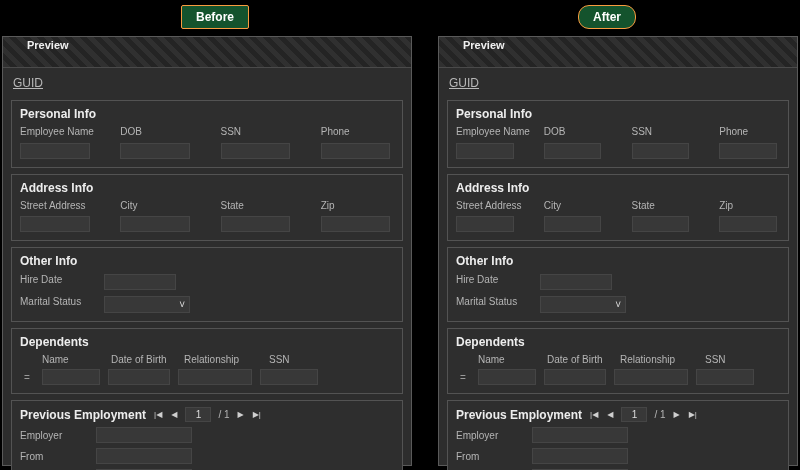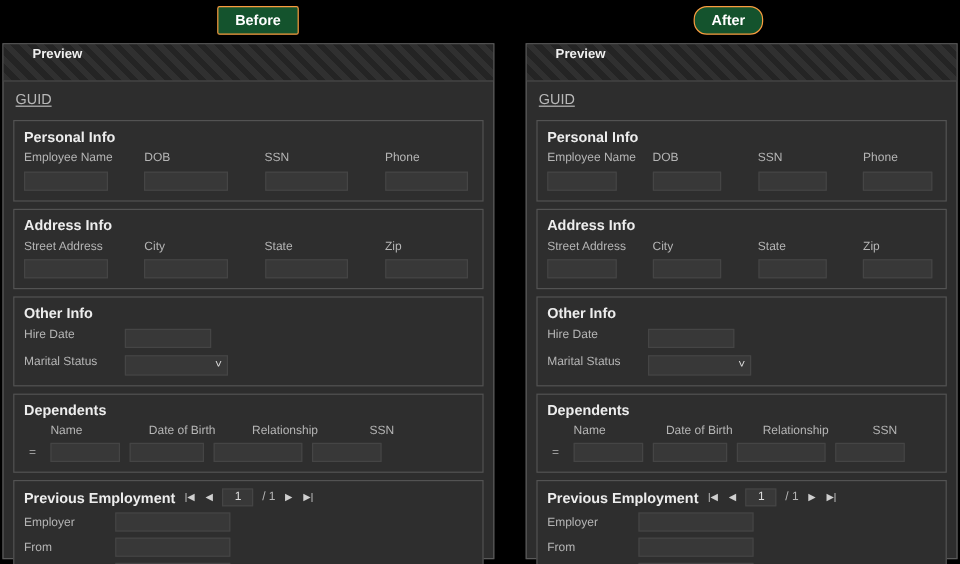--- a/index.html
+++ b/index.html
@@ -37,21 +37,21 @@
   .field input.txt { width:95%; }
 
   .kv-row { display:flex; align-items:flex-start; margin:6px 0 0 0; }
   .kv-row .lbl { width:84px; font-size:10px; color:#b5b5b5; }
   .kv-row input.txt { width:72px; }
   .select-box { width:86px; height:17px; background:#383838; border:1px solid #454545;
     color:#ddd; font-size:10px; display:flex; align-items:center; justify-content:flex-end;
     padding:0 4px; cursor:pointer; }
   .select-box .chev { font-size:10px; color:#ddd; line-height:1; }
 
-  .dep-head { display:flex; gap:24px; padding-left:22px; margin:3px 0 4px 0; }
+  .dep-head { display:flex; gap:11px; padding-left:22px; margin:3px 0 4px 0; }
   .dep-head span { font-size:10px; color:#b5b5b5; white-space:nowrap; }
   .dep-row { display:flex; gap:8px; align-items:center; }
   .dep-handle { width:14px; text-align:center; color:#9a9a9a; font-size:10px; cursor:grab; }
   .w-name { width:58px; } .w-dob { width:62px; } .w-rel { width:74px; } .w-ssn { width:58px; }
 
   .pe-header { display:flex; align-items:center; gap:7px; margin-bottom:4px; }
   .pe-header .section-title { margin-bottom:0; }
   .pg-btn { font-size:8px; color:#cfcfcf; cursor:pointer; padding:0 1px; }
   .page-input { width:26px; height:15px; background:#383838; border:1px solid #454545;
     color:#ddd; font-size:10px; text-align:center; }

